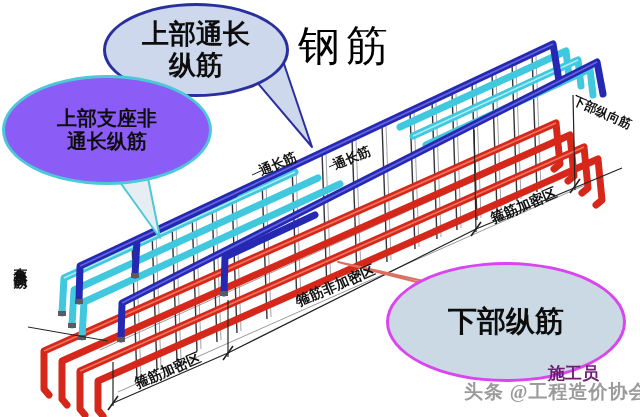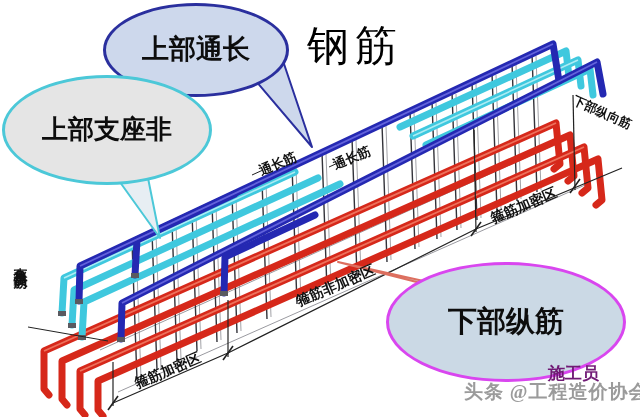--- a/index.html
+++ b/index.html
@@ -8,24 +8,24 @@
     font-family:"Liberation Serif","DejaVu Serif",serif;
   }
   #drawing{position:absolute;left:0;top:0;z-index:1;}
   .callout{
     position:absolute;z-index:3;border-radius:50%;
     display:flex;flex-direction:column;align-items:center;justify-content:center;
     text-align:center;font-weight:bold;color:#0d0d0d;line-height:1.16;
   }
   .callout span{white-space:nowrap;}
   #callout-top{left:103px;top:3px;width:180px;height:88px;border:3px solid #2a2f9e;background:#cdd8ec;font-size:27px;z-index:2;}
-  #callout-left{left:2px;top:75px;width:204px;height:104px;border:3px solid #4cc8d8;background:#e5e5e5;font-size:26px;font-family:Liberation Serif, serif;}
+  #callout-left{left:2px;top:75px;width:204px;height:104px;border:3px solid #4cc8d8;background:#8b5cf6;font-size:20px;font-family:Liberation Serif, serif;}
   #callout-bottom{left:386px;top:262px;width:234px;height:114px;border:3px solid #d946ef;background:#cbd9e5;font-size:29px;}
   #main-title{
-    position:absolute;left:307px;top:18px;z-index:4;font-size:42px;letter-spacing:6px;
+    position:absolute;left:298px;top:18px;z-index:4;font-size:42px;letter-spacing:6px;
     color:#000;font-weight:500;white-space:nowrap;
   }
   .lbl{
     position:absolute;z-index:4;font-weight:bold;color:#111;white-space:nowrap;
     transform-origin:center center;
   }
   .rot{transform:translate(-50%,-50%) rotate(-23deg);}
   #lbl-tcj1{left:278px;top:164px;font-size:13px;}
   #lbl-tcj2{left:352px;top:158px;font-size:13px;}
   #lbl-zone-left{left:168px;top:371px;font-size:14px;}
@@ -133,23 +133,25 @@
 
     <g stroke-width="2" stroke-linejoin="round">
       <path d="M250,74 L312,147 L281,55 Z" fill="#cdd8ec" stroke="#2a2f9e"></path>
       <path d="M107,164 L160,238 L147,173 Z" fill="#e7eef3" stroke="#4cc8d8"></path>
       <path d="M428,282 L338,262 L456,292 Z" fill="#cbd9e5" stroke="#dd6f5f"></path>
     </g>
   </svg>
 
   <div class="callout" id="callout-top">
     <span>上部通长</span>
+    <span>纵筋</span>
   </div>
   <div class="callout" id="callout-left">
     <span>上部支座非</span>
+    <span>通长纵筋</span>
   </div>
   <div class="callout" id="callout-bottom">
     <span>下部纵筋</span>
   </div>
 
   <div id="main-title">钢筋</div>
 
   <div class="lbl rot" id="lbl-tcj1">通长筋</div>
   <div class="lbl rot" id="lbl-tcj2">通长筋</div>
   <div class="lbl rot" id="lbl-zone-left">箍筋加密区</div>

